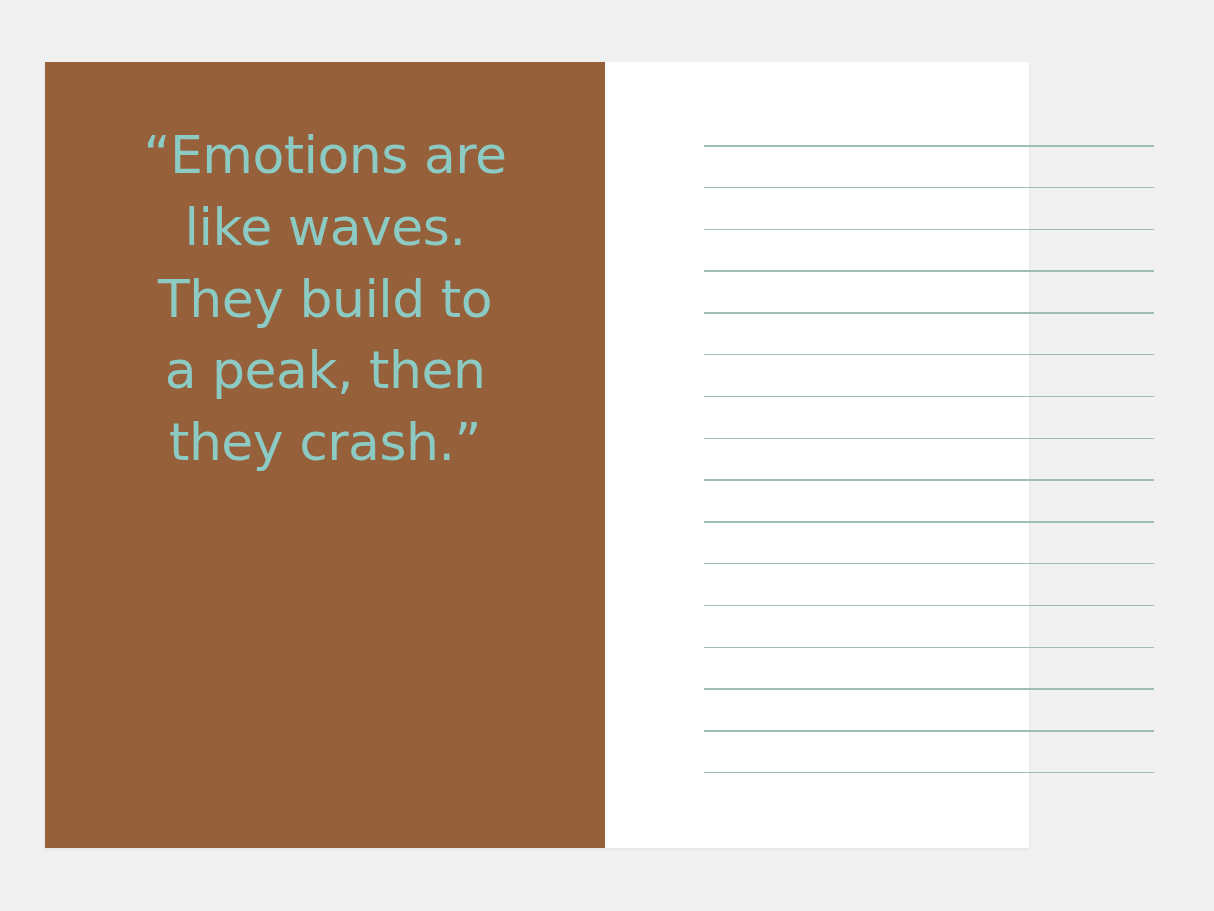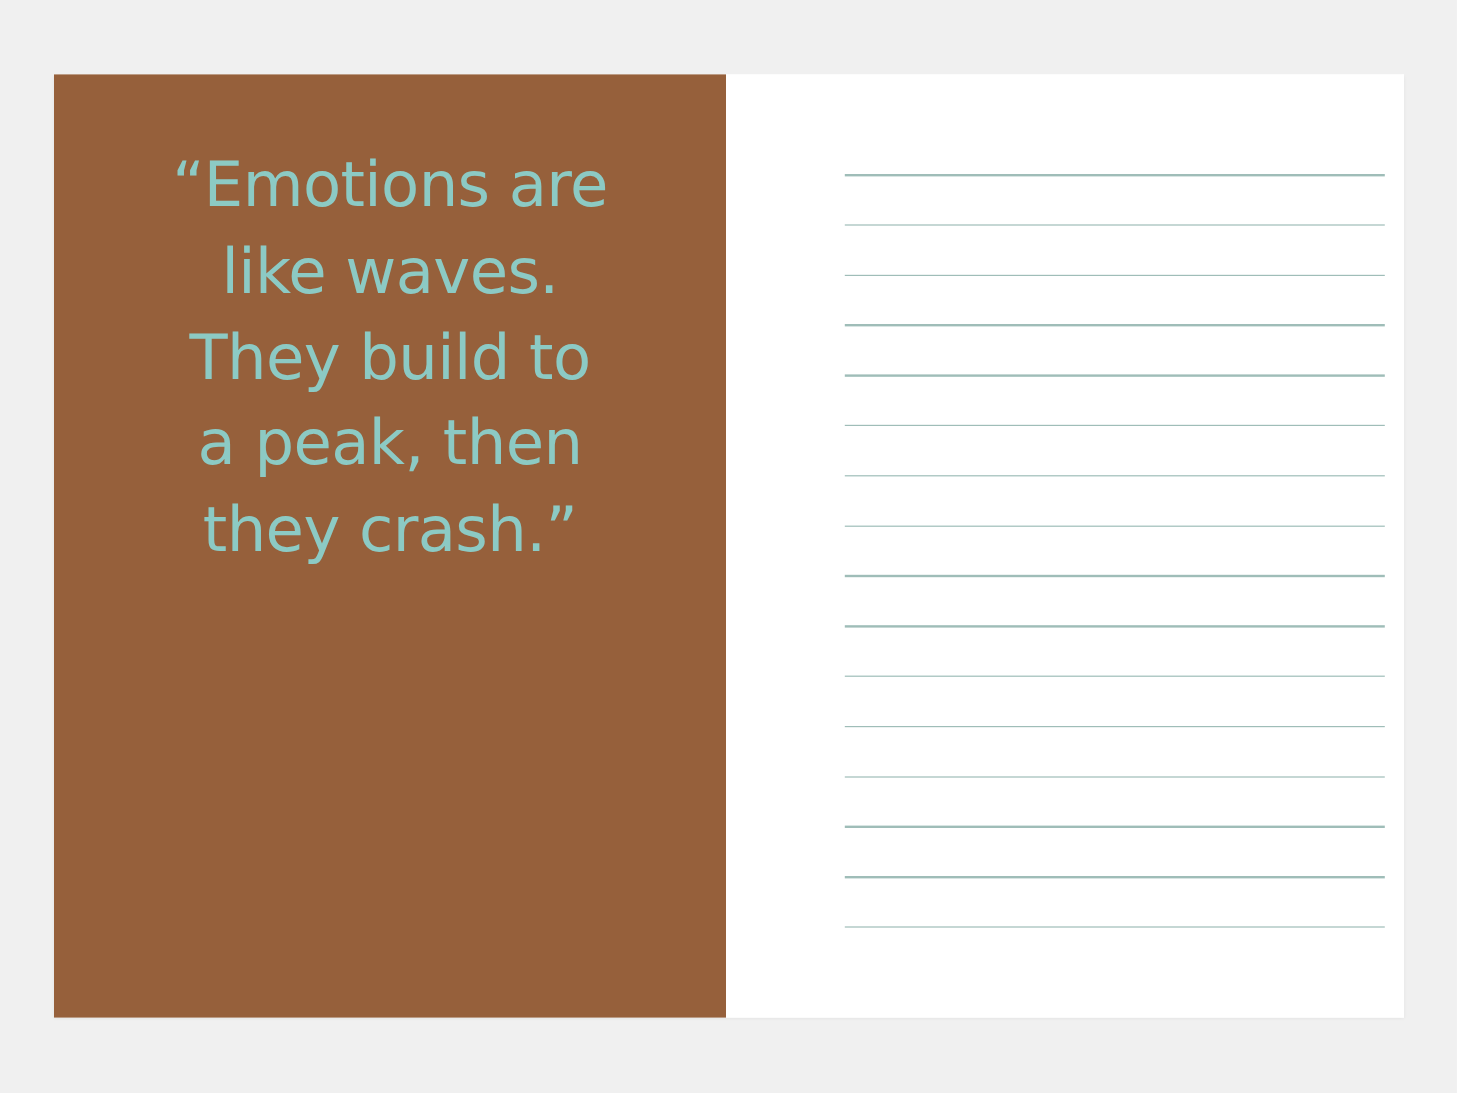--- a/index.html
+++ b/index.html
@@ -19,21 +19,21 @@
     width: 1214px;
     height: 911px;
     background: #f0f0f0;
   }
 
   
   .spread {
     position: absolute;
     left: 45px;
     top: 62px;
-    width: 1125px;
+    width: 984px;
     height: 786px;
     background: #ffffff;
     display: flex;
     box-shadow: 0 1px 3px rgba(0,0,0,0.06);
   }
 
   
   .quote-page {
     width: 560px;
     height: 100%;

